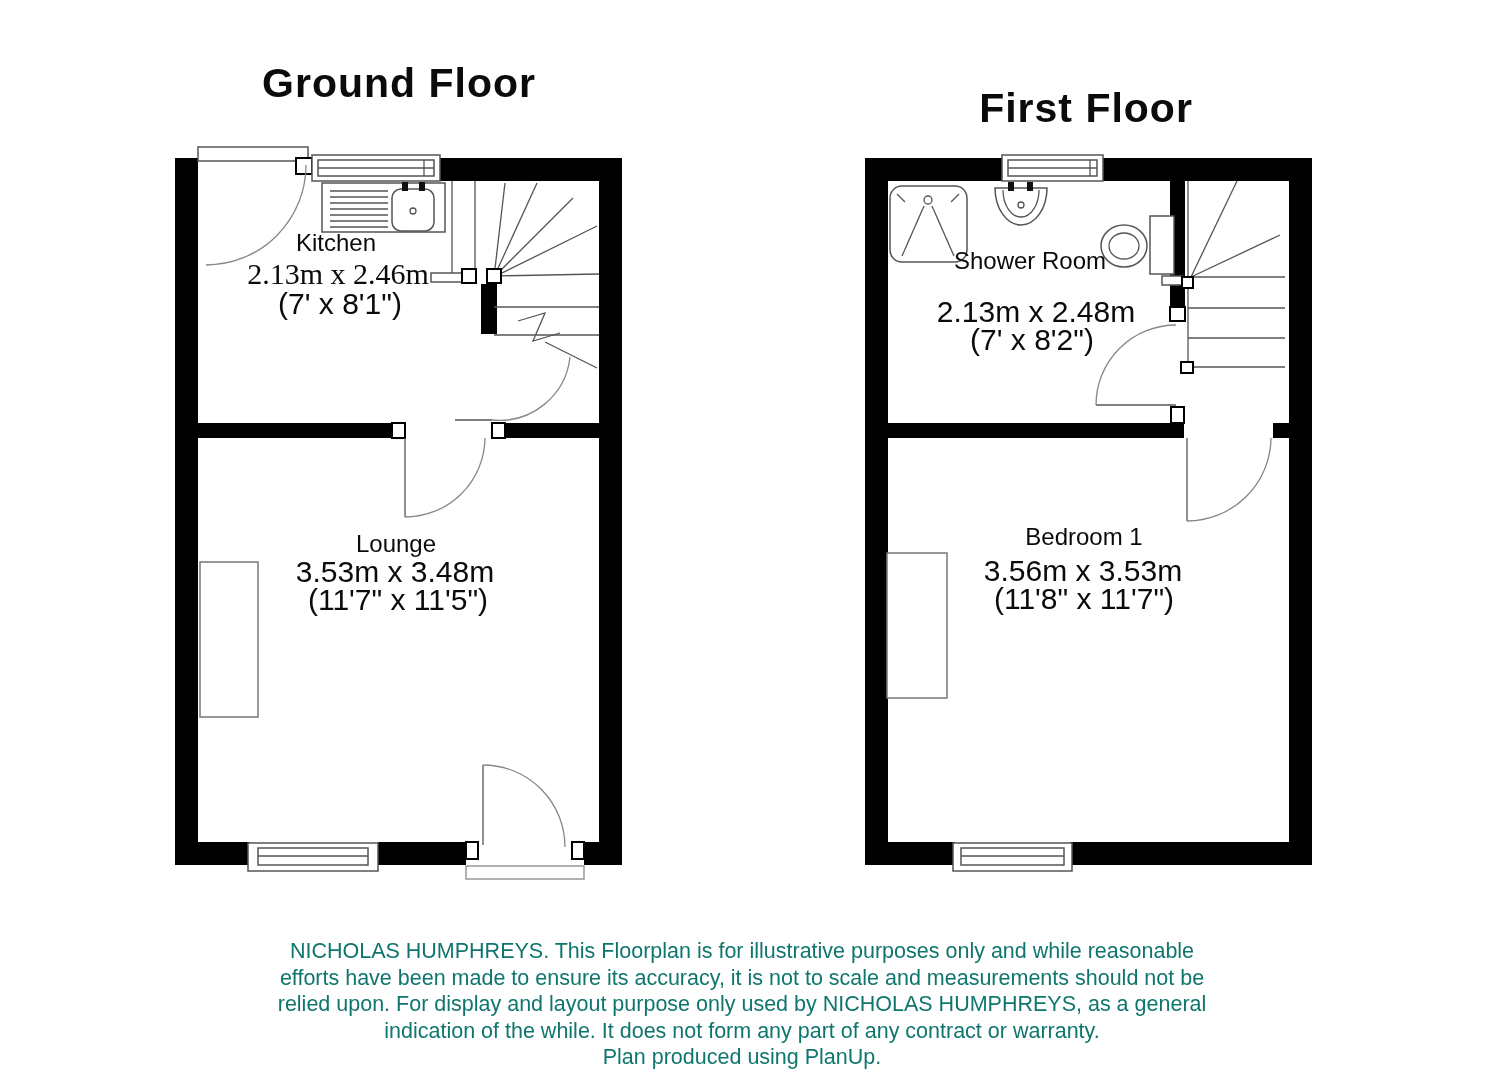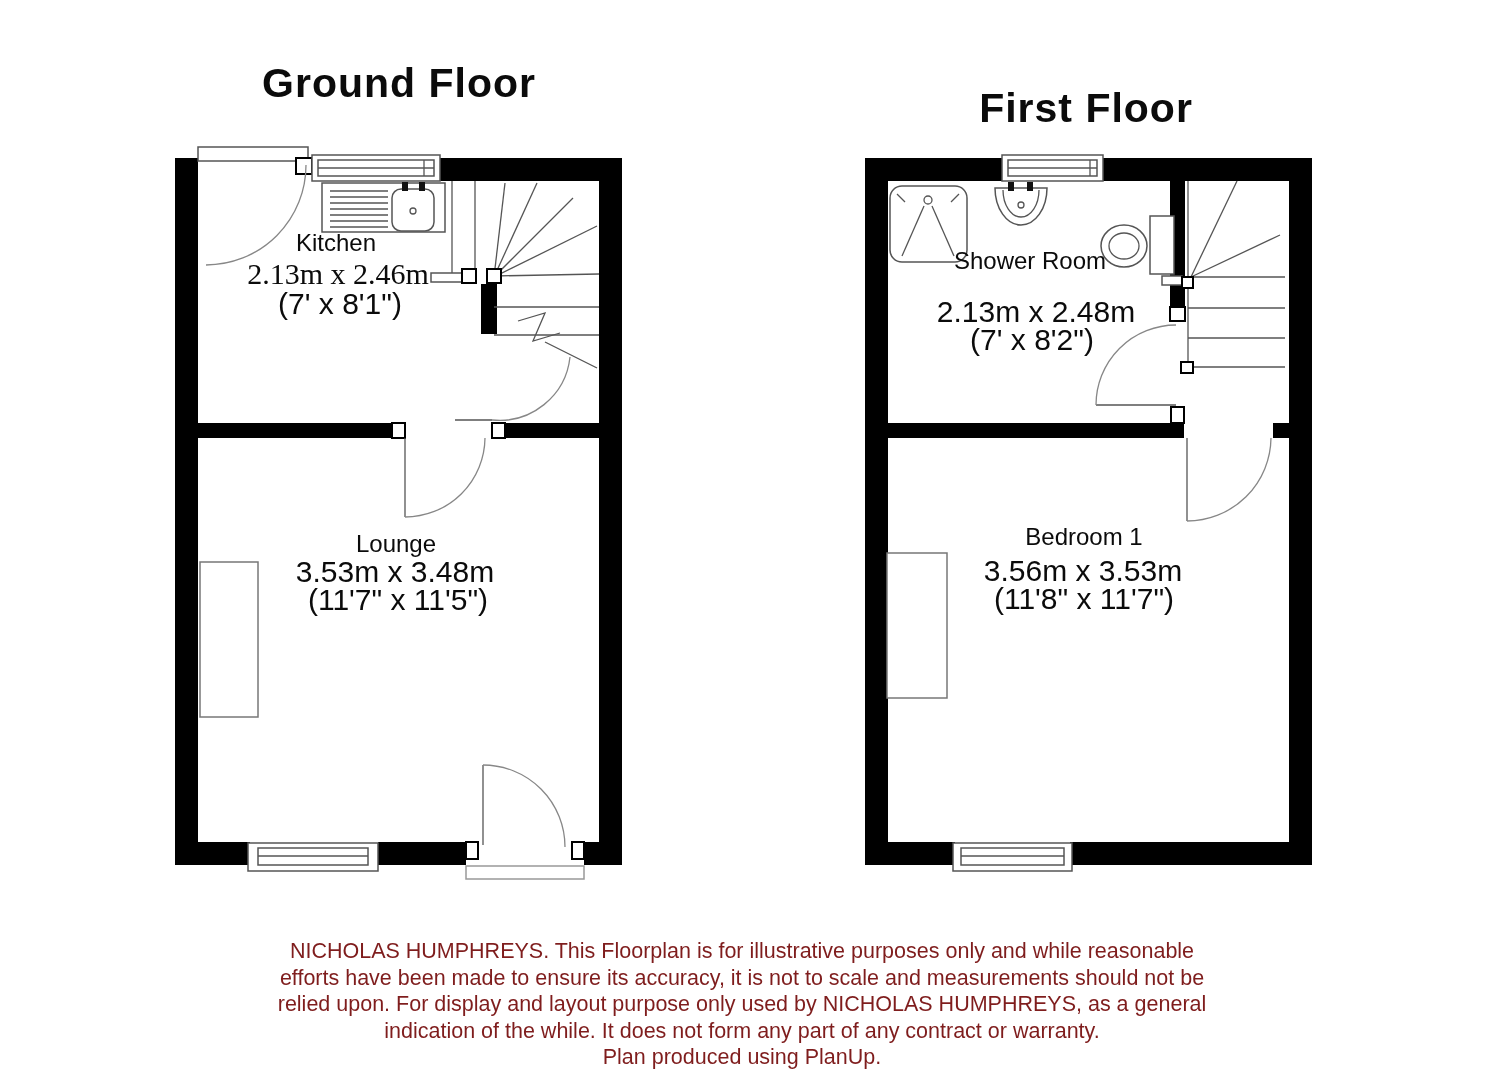--- a/index.html
+++ b/index.html
@@ -14,21 +14,21 @@
   .arc{stroke:#878787;stroke-width:1.3;fill:none;}
   .jamb{fill:#ffffff;stroke:#000000;stroke-width:2;}
   .tap{fill:#111111;stroke:none;}
   .label{position:absolute;transform:translate(-50%,-50%);text-align:center;white-space:nowrap;color:#0b0b0b;}
   .floor-title{font-size:41px;font-weight:bold;letter-spacing:1px;}
   .room-name{font-size:24px;font-weight:normal;line-height:38px;}
   .room-dims{font-size:30px;}
   .wrap2{white-space:normal;width:210px;}
   #disclaimer{
     position:absolute;left:217px;top:938px;width:1050px;text-align:center;
-    font-size:21.5px;line-height:26.5px;color:#7f1d1d;
+    font-size:21.5px;line-height:26.5px;color:#0f766e;
   }
 </style>
 </head>
 <body>
 
 <div id="page">
 
   <svg id="plan-svg" width="1485" height="1080" viewBox="0 0 1485 1080">
 
     <g>

